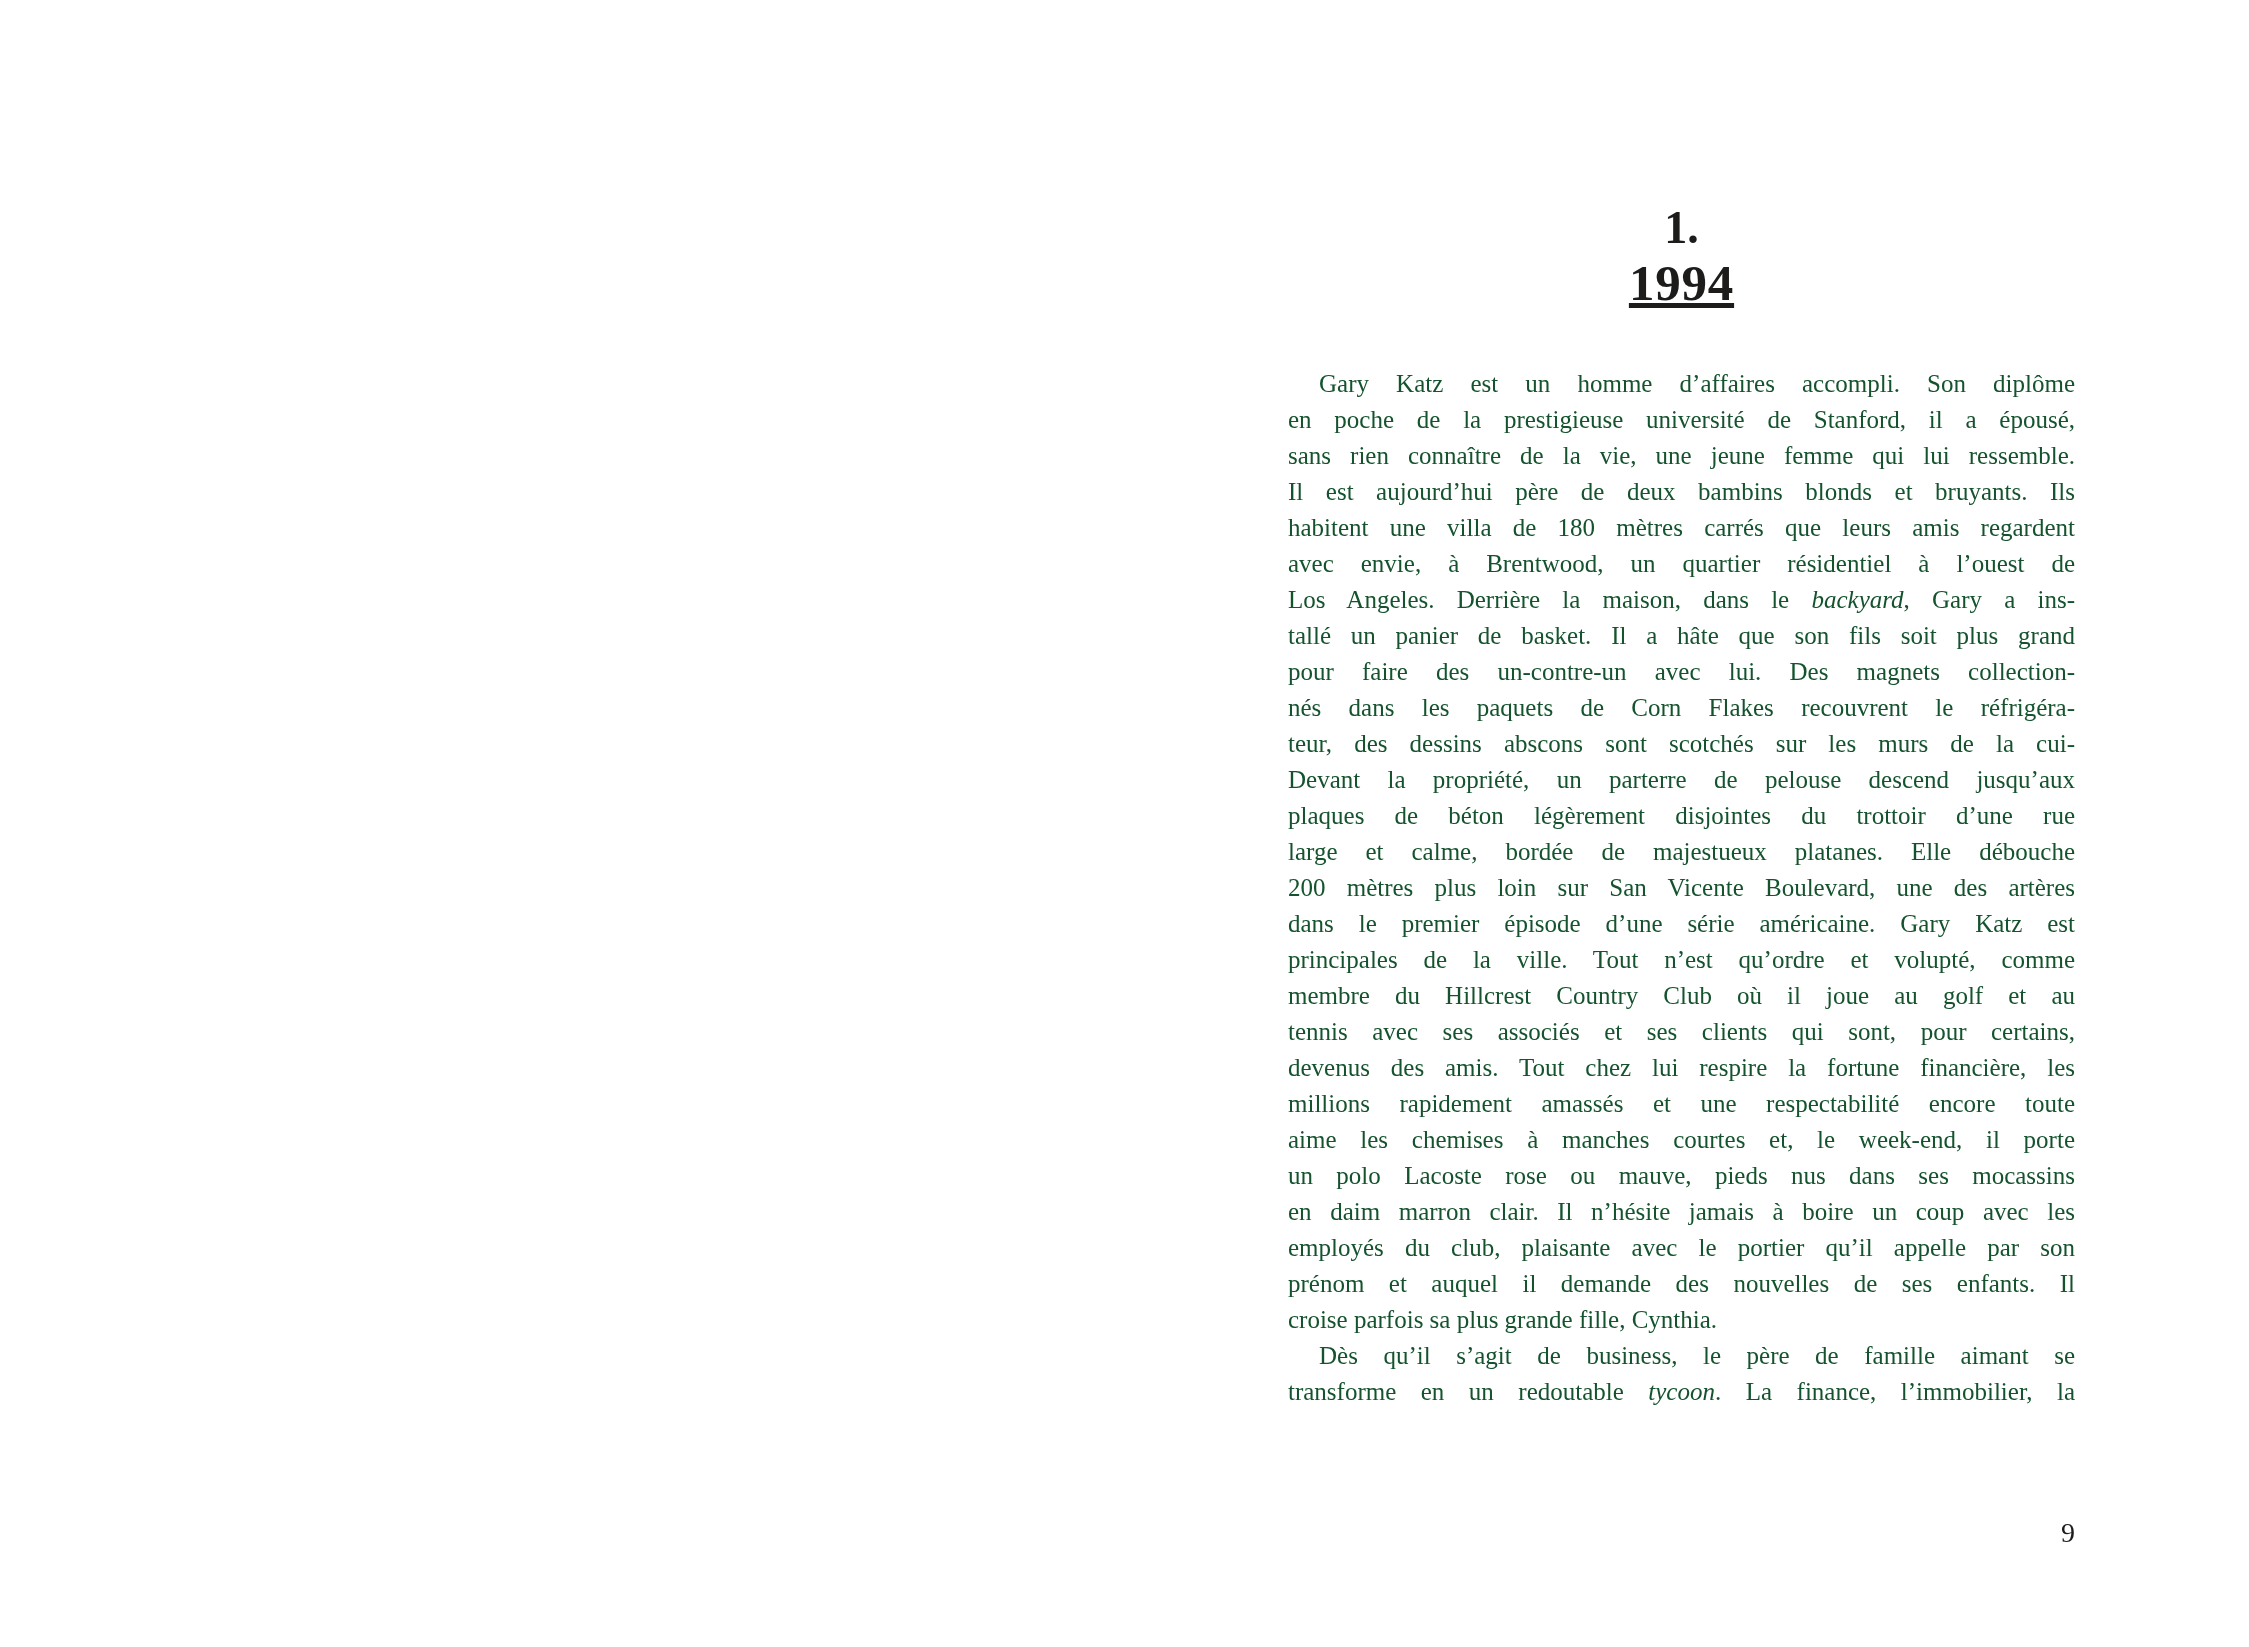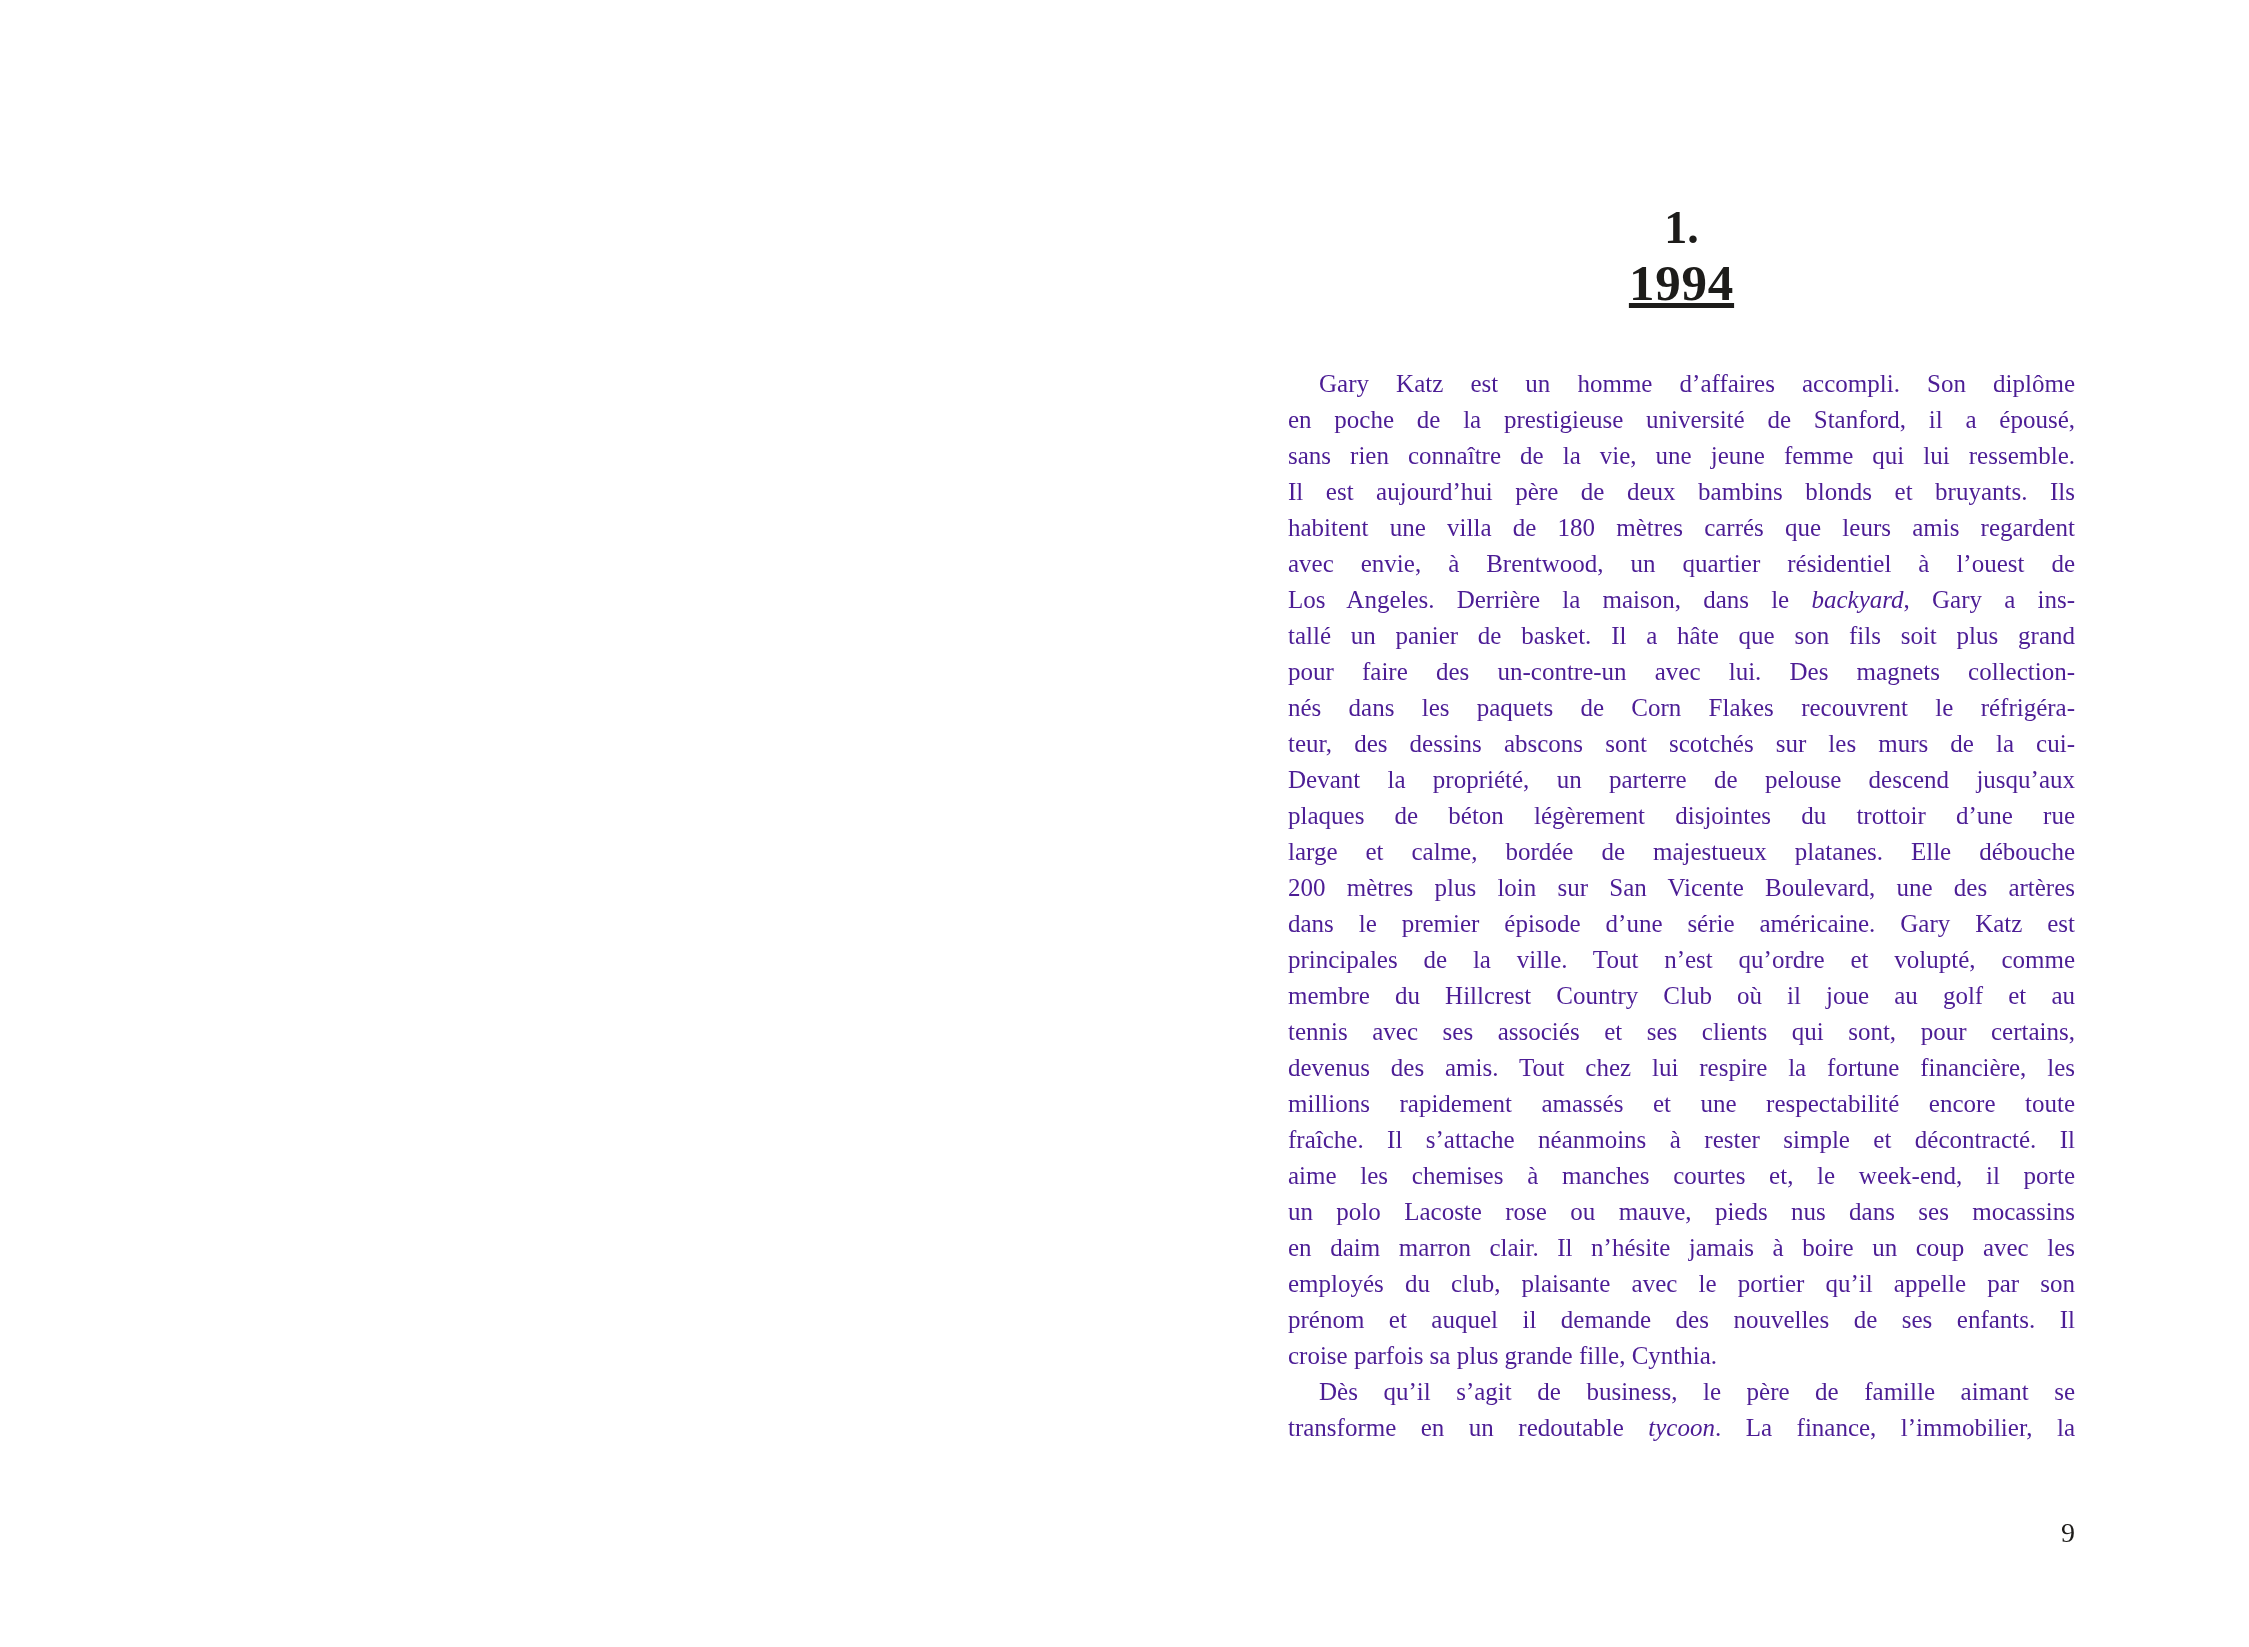--- a/index.html
+++ b/index.html
@@ -32,21 +32,21 @@
     font-size: 51px;
     line-height: 59px;
     letter-spacing: 0.8px;
     text-decoration: underline;
   }
   .body-text {
     position: absolute;
     left: 1288px;
     top: 366px;
     width: 787px;
-    color: #4c1d95;
+    color: #14532d;
     font-size: 25px;
     line-height: 36px;
   }
   .line {
     height: 36px;
     overflow: hidden;
     text-align: justify;
     text-align-last: justify;
     text-justify: inter-word;
   }
@@ -93,21 +93,20 @@
       <div class="line"><span>Devant la propriété, un parterre de pelouse descend jusqu’aux</span></div>
       <div class="line"><span>plaques de béton légèrement disjointes du trottoir d’une rue</span></div>
       <div class="line"><span>large et calme, bordée de majestueux platanes. Elle débouche</span></div>
       <div class="line"><span>200 mètres plus loin sur San Vicente Boulevard, une des artères</span></div>
       <div class="line"><span>dans le premier épisode d’une série américaine. Gary Katz est</span></div>
       <div class="line"><span>principales de la ville. Tout n’est qu’ordre et volupté, comme</span></div>
       <div class="line"><span>membre du Hillcrest Country Club où il joue au golf et au</span></div>
       <div class="line"><span>tennis avec ses associés et ses clients qui sont, pour certains,</span></div>
       <div class="line"><span>devenus des amis. Tout chez lui respire la fortune financière, les</span></div>
       <div class="line"><span>millions rapidement amassés et une respectabilité encore toute</span></div>
-      <div class="line"><span>fraîche. Il s’attache néanmoins à rester simple et décontracté. Il</span></div>
       <div class="line"><span>aime les chemises à manches courtes et, le week-end, il porte</span></div>
       <div class="line"><span>un polo Lacoste rose ou mauve, pieds nus dans ses mocassins</span></div>
       <div class="line"><span>en daim marron clair. Il n’hésite jamais à boire un coup avec les</span></div>
       <div class="line"><span>employés du club, plaisante avec le portier qu’il appelle par son</span></div>
       <div class="line"><span>prénom et auquel il demande des nouvelles de ses enfants. Il</span></div>
       <div class="line last"><span>croise parfois sa plus grande fille, Cynthia.</span></div>
       <div class="line indent"><span>Dès qu’il s’agit de business, le père de famille aimant se</span></div>
       <div class="line"><span>transforme en un redoutable </span><span class="it">tycoon</span><span>. La finance, l’immobilier, la</span></div>
     </div>
 

